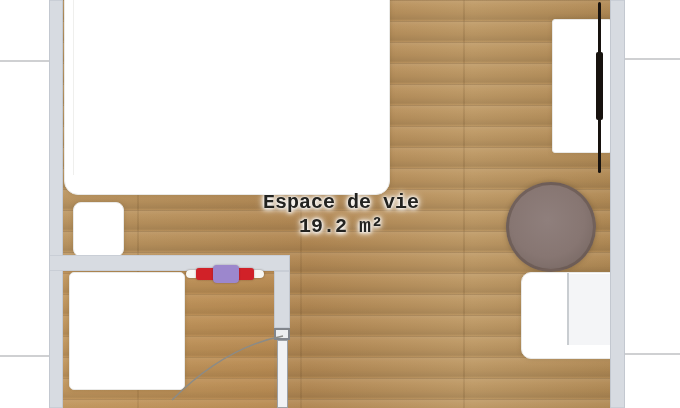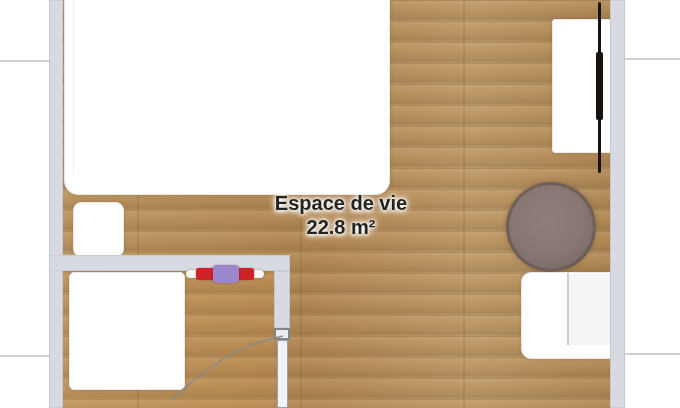--- a/index.html
+++ b/index.html
@@ -1,19 +1,19 @@
 <!DOCTYPE html>
 <html><head>
 <meta charset="utf-8">
 <style>
   html,body{margin:0;padding:0;background:#fff;}
   #plan{
     position:relative;width:680px;height:408px;overflow:hidden;
     background:#ffffff;
-    font-family:Liberation Sans, sans-serif;
+    font-family:Liberation Mono, monospace;
   }
   .abs{position:absolute;}
   
   .wall{
     background:#d7dbe1;
     box-shadow:inset 1px 0 0 #c3c8d0, inset -1px 0 0 #c3c8d0, inset 0 1px 0 #c9ced6, inset 0 -1px 0 #c9ced6;
   }
   
   .ext-line{height:2px;background:#cfd0d2;}
   
@@ -104,16 +104,16 @@
   </div>
 
   <div class="abs door-frame" style="left:274px;top:328px;width:16px;height:12px;"></div>
   <div class="abs door-leaf" style="left:277px;top:340px;width:11px;height:68px;"></div>
   <svg class="abs" style="left:0;top:0;" width="680" height="408" viewBox="0 0 680 408">
     <path d="M 172 400 Q 225 347 283 336" fill="none" stroke="#8b8b87" stroke-width="1.6"></path>
   </svg>
 
   <div class="abs room-label" style="left:241px;top:191px;width:200px;">
     <div>Espace de vie</div>
-    <div>22.8 m²</div>
+    <div>19.2 m²</div>
   </div>
 
 </div>
 
 </body></html>

